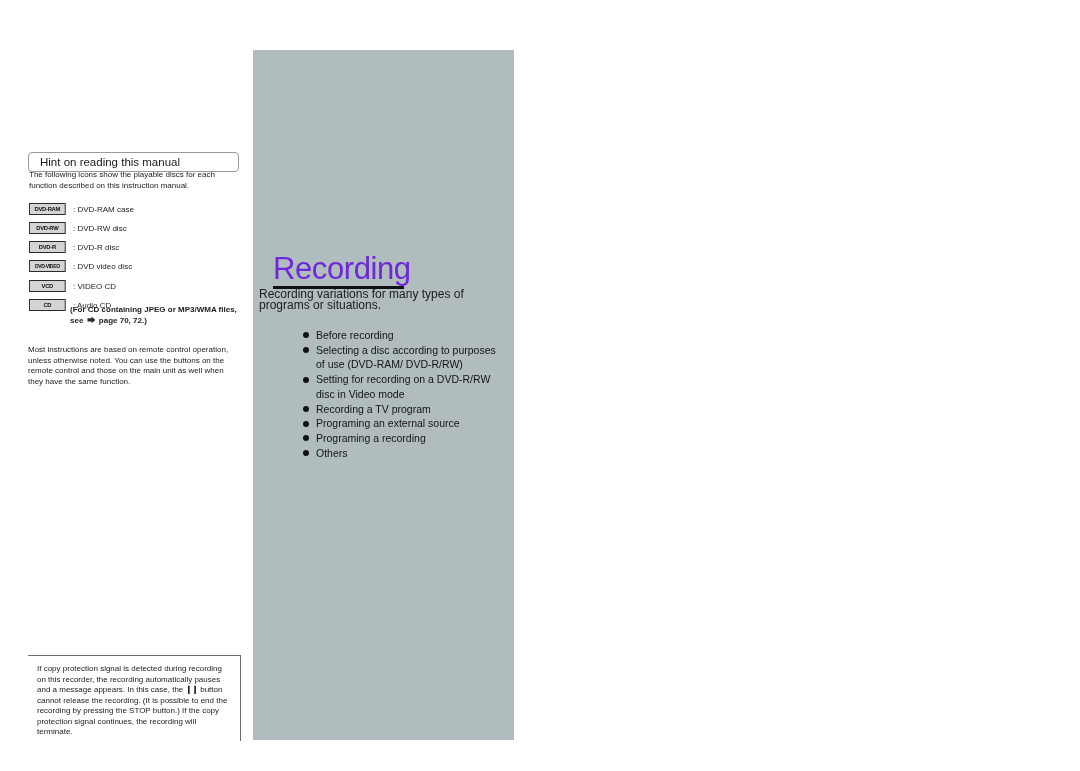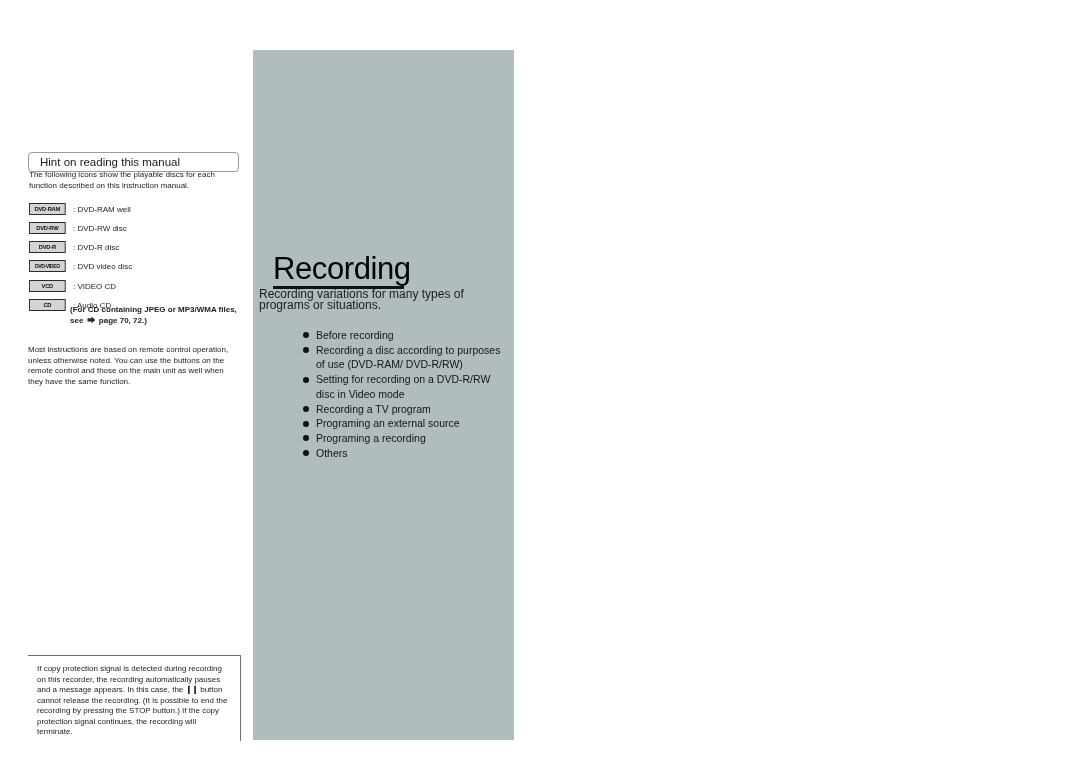--- a/index.html
+++ b/index.html
@@ -32,21 +32,21 @@
     top: 0;
     width: 100%;
     height: 100%;
   }
   #chapter-title {
     position: absolute;
     left: 20px;
     top: 201px;
     font-size: 31px;
     letter-spacing: -0.4px;
-    color: #000000;
+    color: #6d28d9;
     font-weight: 400;
     white-space: nowrap;
   }
   #chapter-title-rule {
     position: absolute;
     left: 20px;
     top: 236px;
     width: 131px;
     height: 3px;
     background: #111;
@@ -214,21 +214,21 @@
 
 <div id="left-column">
 
   <div id="hint-header">
     <span id="hint-header-label">Hint on reading this manual</span>
   </div>
 
   <div id="hint-intro">The following icons show the playable discs for each function described on this instruction manual.</div>
 
   <div class="disc-row" style="top:199px;">
-    <span class="disc-badge">DVD-RAM</span><span class="disc-label">: DVD-RAM well</span>
+    <span class="disc-badge">DVD-RAM</span><span class="disc-label">: DVD-RAM case</span>
   </div>
 
   <div class="disc-row" style="top:218px;">
     <span class="disc-badge">DVD-RW</span><span class="disc-label">: DVD-RW disc</span>
   </div>
 
   <div class="disc-row" style="top:237px;">
     <span class="disc-badge">DVD-R</span><span class="disc-label">: DVD-R disc</span>
   </div>
 
@@ -270,21 +270,21 @@
 <div id="chapter-panel">
 
   <div id="chapter-content">
     <div id="chapter-title">Recording</div>
     <div id="chapter-title-rule"></div>
 
     <div id="chapter-subtitle">Recording variations for many types of programs or situations.</div>
 
     <ul id="chapter-list">
       <li><span class="dot"></span><span>Before recording</span></li>
-      <li><span class="dot"></span><span>Recording a disc according to purposes of use (DVD-RAM/ DVD-R/RW)</span></li>
+      <li><span class="dot"></span><span>Selecting a disc according to purposes of use (DVD-RAM/ DVD-R/RW)</span></li>
       <li><span class="dot"></span><span>Setting for recording on a DVD-R/RW disc in Video mode</span></li>
       <li><span class="dot"></span><span>Recording a TV program</span></li>
       <li><span class="dot"></span><span>Programing an external source</span></li>
       <li><span class="dot"></span><span>Programing a recording</span></li>
       <li><span class="dot"></span><span>Others</span></li>
     </ul>
   </div>
 </div>
 
 </body></html>

